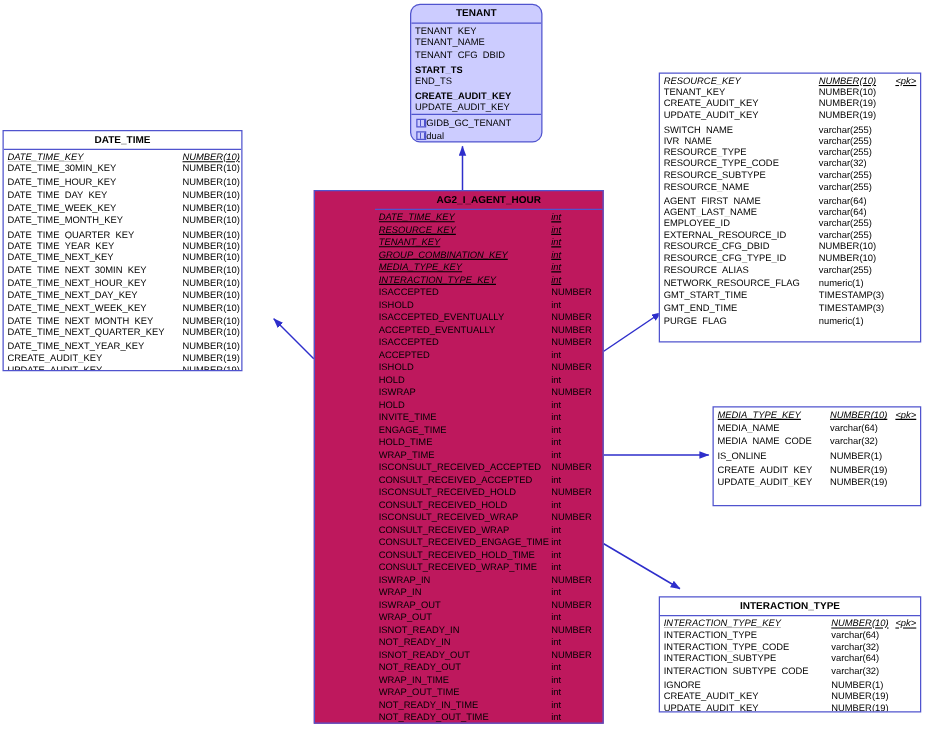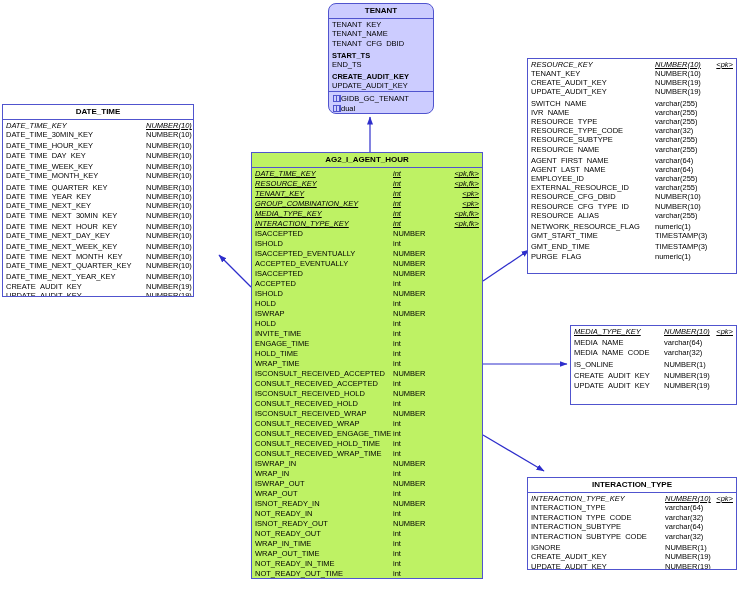--- a/index.html
+++ b/index.html
@@ -169,21 +169,21 @@
           <span class="n">CREATE_AUDIT_KEY</span>
           <span class="t">NUMBER(19)</span>
         </div>
         <div class="fr">
           <span class="n">UPDATE_AUDIT_KEY</span>
           <span class="t">NUMBER(19)</span>
         </div>
       </div>
   </div>
 
-  <div class="tbl tbl-ah" style="left: 251px; top: 152px; width: 232px; height: 427px; background-color: #bef264;">
+  <div class="tbl tbl-ah" style="left: 251px; top: 152px; width: 232px; height: 427px; background-color: #be185d; padding-left: 48px;">
     <div class="title">AG2_I_AGENT_HOUR</div>
     <div class="fields">
         <div class="fr pk">
           <span class="n">DATE_TIME_KEY</span>
           <span class="t">int</span>
           <span class="k">&lt;pk,fk&gt;</span>
         </div>
         <div class="fr pk">
           <span class="n">RESOURCE_KEY</span>
           <span class="t">int</span>

